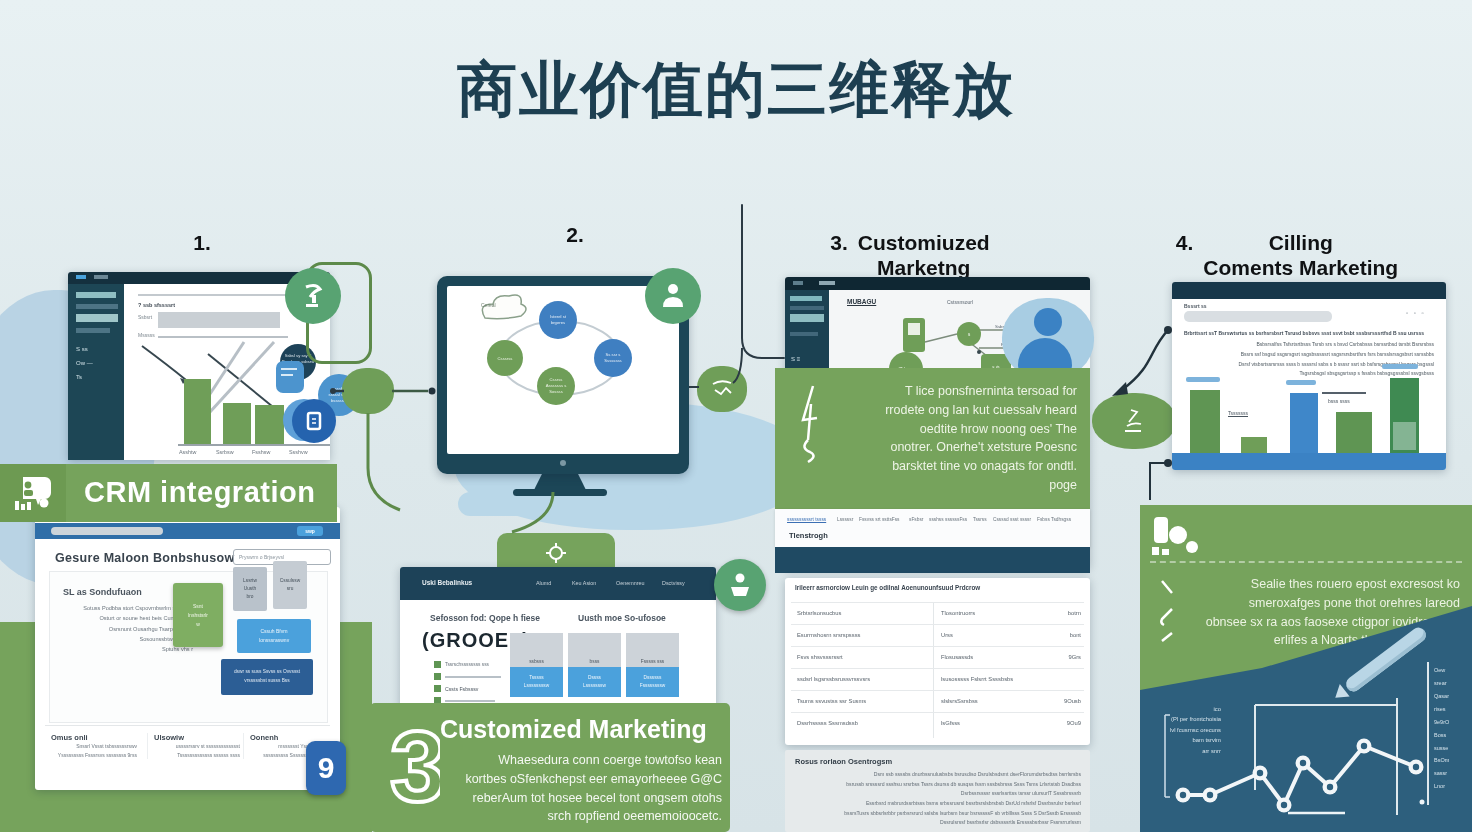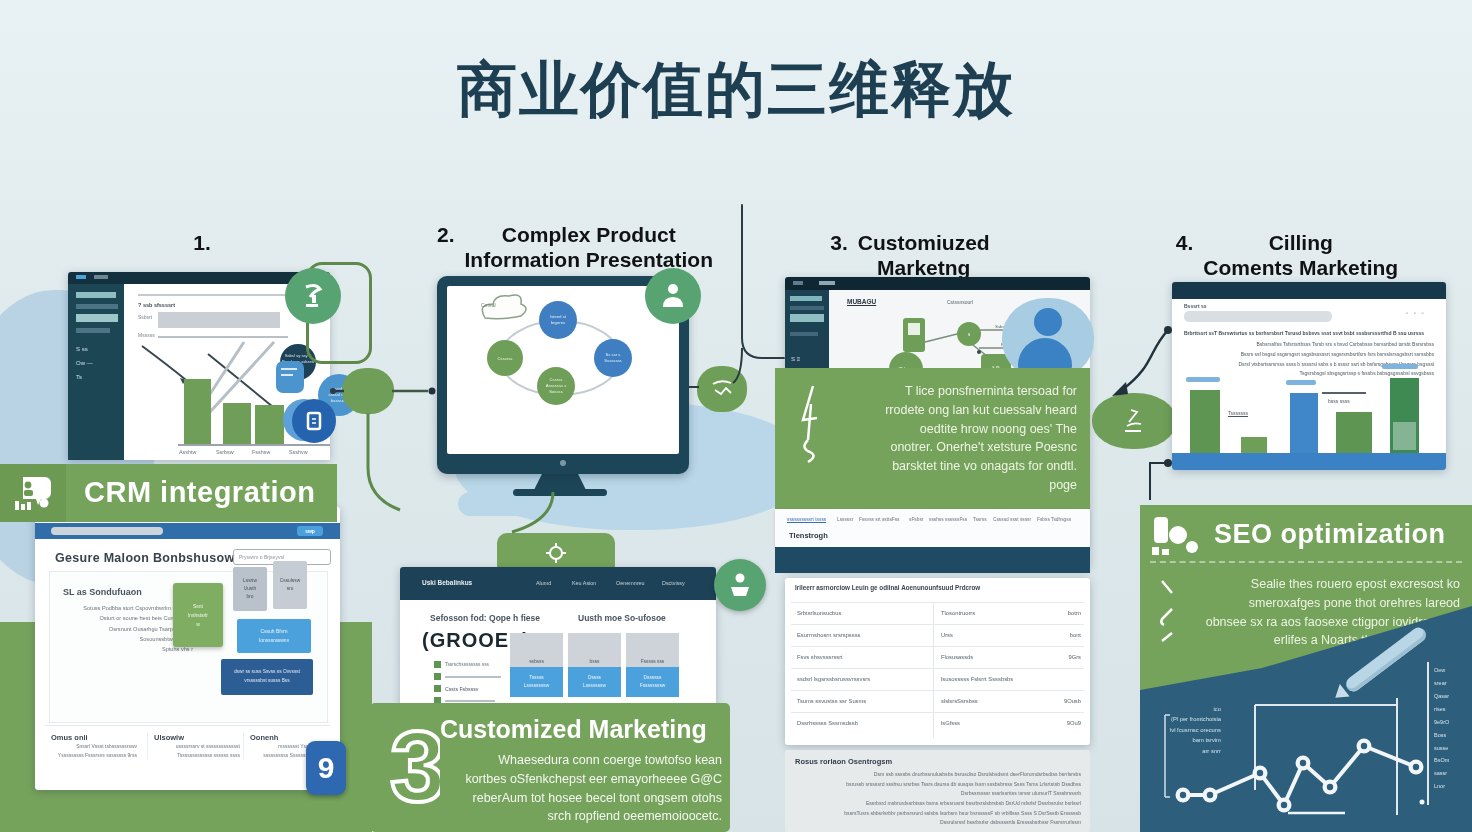--- a/index.html
+++ b/index.html
@@ -30,22 +30,20 @@
   <div class="a" style="left:458px;top:492px;width:212px;height:24px;background:#b9d7e8;border-radius:12px;"></div>
   <div class="a" style="left:0;top:622px;width:372px;height:210px;background:#76a35c;"></div>
 
   <div class="a title">商业价值的三维释放</div>
 
   <div class="a sechead" style="left:62px;top:230px;width:280px;justify-content:center;">
     <span class="num">1.</span>
   </div>
   <div class="a sechead" style="left:425px;top:222px;width:300px;justify-content:center;">
     <span class="num">2.</span>
-    <span class="name pre">Complex Product
-Information Presentation</span>
   </div>
   <div class="a sechead" style="left:805px;top:230px;width:210px;justify-content:center;">
     <span class="num">3.</span>
     <span class="name pre">Customiuzed
 Marketng</span>
   </div>
   <div class="a sechead" style="left:1152px;top:230px;width:270px;justify-content:center;">
     <span class="num">4.</span>
     <span class="name pre">Cilling
 Coments Marketing</span>
@@ -425,21 +423,20 @@
   </div>
 
   <div class="a greenbanner" style="left:1140px;top:505px;width:332px;height:200px;">
     <svg class="a" style="left:8px;top:8px;" width="58" height="46" viewBox="0 0 58 46">
       <rect x="6" y="4" width="14" height="26" rx="4" fill="#fff"></rect>
       <circle cx="30" cy="22" r="9" fill="#fff"></circle>
       <rect x="4" y="34" width="7" height="8" fill="#fff"></rect>
       <rect x="14" y="36" width="7" height="6" fill="#fff"></rect>
       <circle cx="44" cy="34" r="6" fill="#fff"></circle>
     </svg>
-    <span class="a" style="left:74px;top:14px;font-size:27px;font-weight:800;letter-spacing:.5px;">SEO optimization</span>
     <span class="a" style="left:10px;top:56px;width:312px;border-top:2px dashed rgba(255,255,255,.45);"></span>
     <svg class="a" style="left:18px;top:70px;" width="20" height="80" viewBox="0 0 20 80">
       <path d="M4 6 L14 18 M14 34 L4 44 Q2 48 6 50 M4 66 L14 58" stroke="#fff" stroke-width="2.5" fill="none"></path>
     </svg>
     <div class="a pre" style="left:50px;top:70px;width:270px;font-size:12.5px;line-height:1.5;color:#ecf3e3;">Sealie thes rouero epost excresost ko
 smeroxafges pone thot orehres lareod
 obnsee sx ra aos faosexe ctigpor iovidres Fio:
 erlifes a Noarts thes ostt orlcocrry
 stul xla ocok.</div>
   </div>

